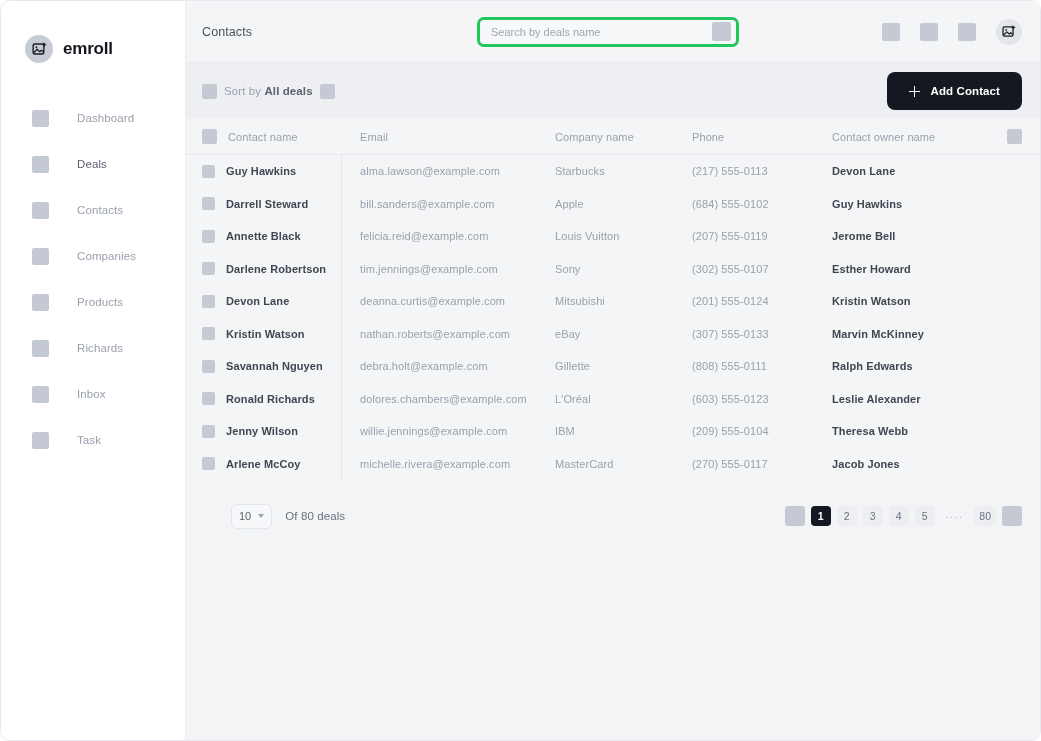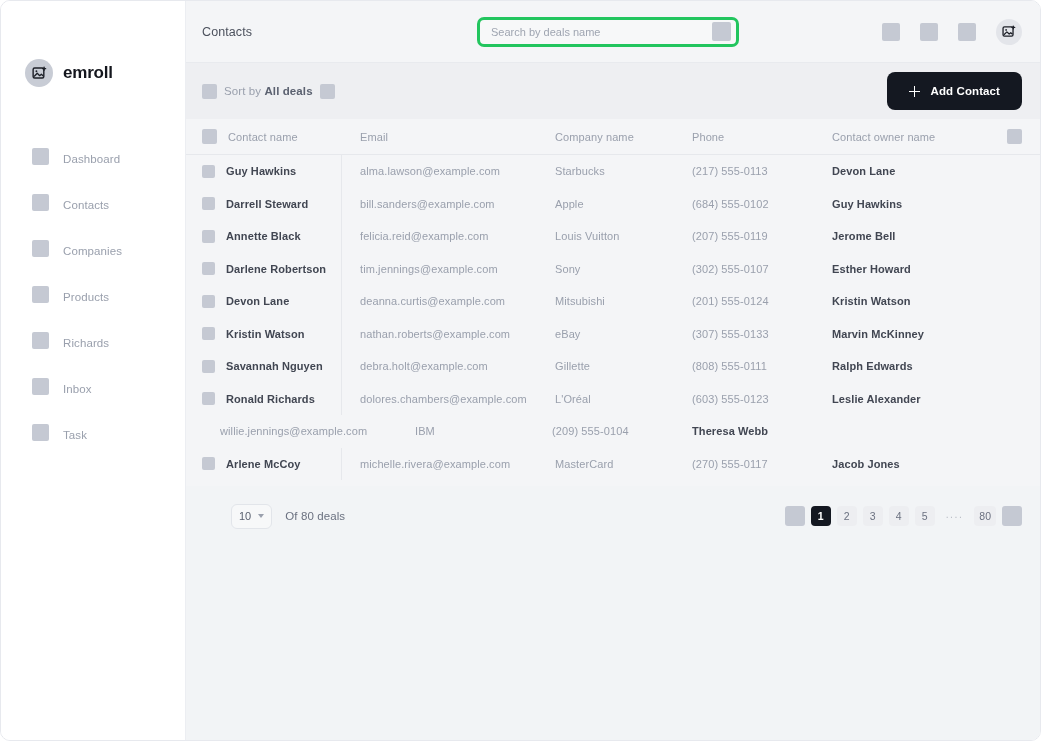--- a/index.html
+++ b/index.html
@@ -27,41 +27,40 @@
     border-right: 1px solid #eceef2;
     flex: 0 0 185px;
     position: relative;
   }
   .brand {
     display: flex;
     align-items: center;
     gap: 10px;
     padding: 26px 0 0 24px;
     height: 70px;
-    margin-top: 24px;
   }
   .brand-badge {
     width: 28px; height: 28px;
     border-radius: 50%;
     background: #c8ccd5;
     display: flex; align-items: center; justify-content: center;
     flex: 0 0 28px;
   }
   .brand-badge svg { display: block; }
   .brand-name {
     font-size: 17px;
     font-weight: 700;
     color: #14161d;
     letter-spacing: -0.2px;
   }
   .nav { padding-top: 24px; }
   .nav-item {
     display: flex;
-    align-items: flex-end;
-    gap: 14px;
+    align-items: center;
+    gap: 28px;
     height: 46px;
     padding-left: 31px;
     cursor: pointer;
   }
   .ph {
     background: #c5c9d3;
     border-radius: 2px;
     flex: none;
     display: block;
   }
@@ -313,20 +312,24 @@
           <path d="M12.9 1.2 v3.2 M11.3 2.8 h3.2" stroke="#1c1f27" stroke-width="1.5" stroke-linecap="round"></path>
         </svg>
       </span>
       <span class="brand-name">emroll</span>
     </div>
     <nav class="nav">
       <div class="nav-item">
         <span class="ph nav-ph"></span>
         <span class="nav-label">Dashboard</span>
       </div>
+      <div class="nav-item active">
+        <span class="ph nav-ph"></span>
+        <span class="nav-label">Deals</span>
+      </div>
       <div class="nav-item">
         <span class="ph nav-ph"></span>
         <span class="nav-label">Contacts</span>
       </div>
       <div class="nav-item">
         <span class="ph nav-ph"></span>
         <span class="nav-label">Companies</span>
       </div>
       <div class="nav-item">
         <span class="ph nav-ph"></span>
@@ -492,20 +495,24 @@
           <span class="td strong">Ronald Richards</span>
         </div>
         <div class="c-email td">dolores.chambers@example.com</div>
         <div class="c-comp td">L'Oréal</div>
         <div class="c-phone td">(603) 555-0123</div>
         <div class="c-owner td strong">Leslie Alexander</div>
         <div class="c-end"></div>
       </div>
 
       <div class="row">
+        <div class="c-name">
+          <span class="ph cb"></span>
+          <span class="td strong">Jenny Wilson</span>
+        </div>
         <div class="c-email td">willie.jennings@example.com</div>
         <div class="c-comp td">IBM</div>
         <div class="c-phone td">(209) 555-0104</div>
         <div class="c-owner td strong">Theresa Webb</div>
         <div class="c-end"></div>
       </div>
 
       <div class="row">
         <div class="c-name">
           <span class="ph cb"></span>

